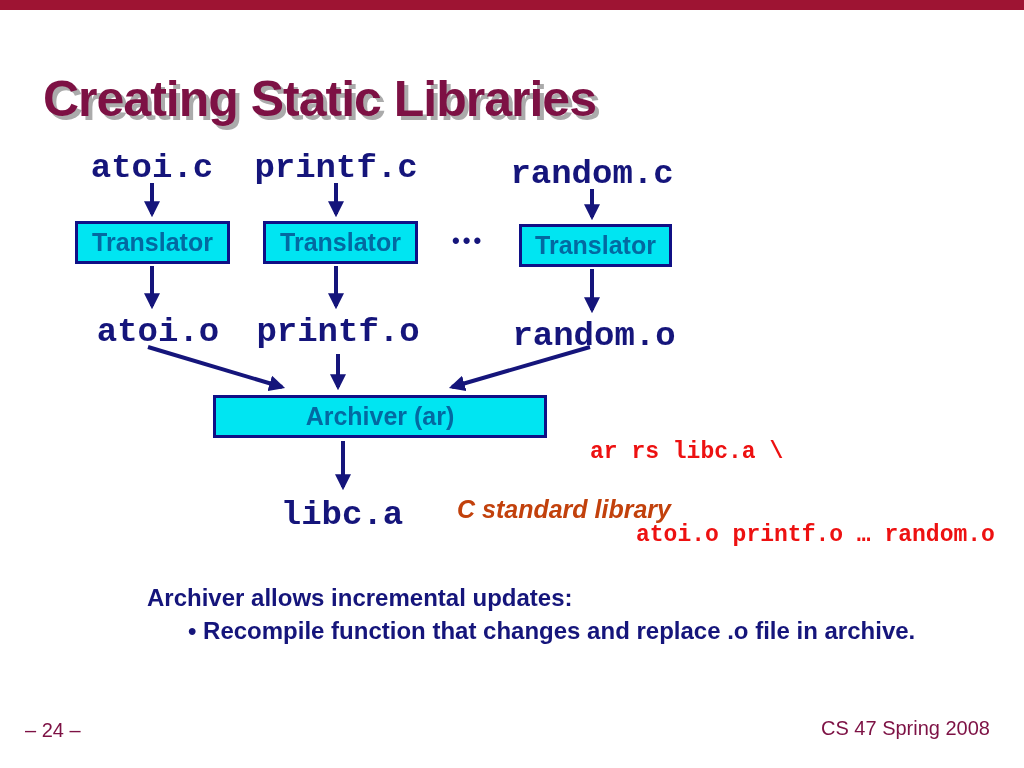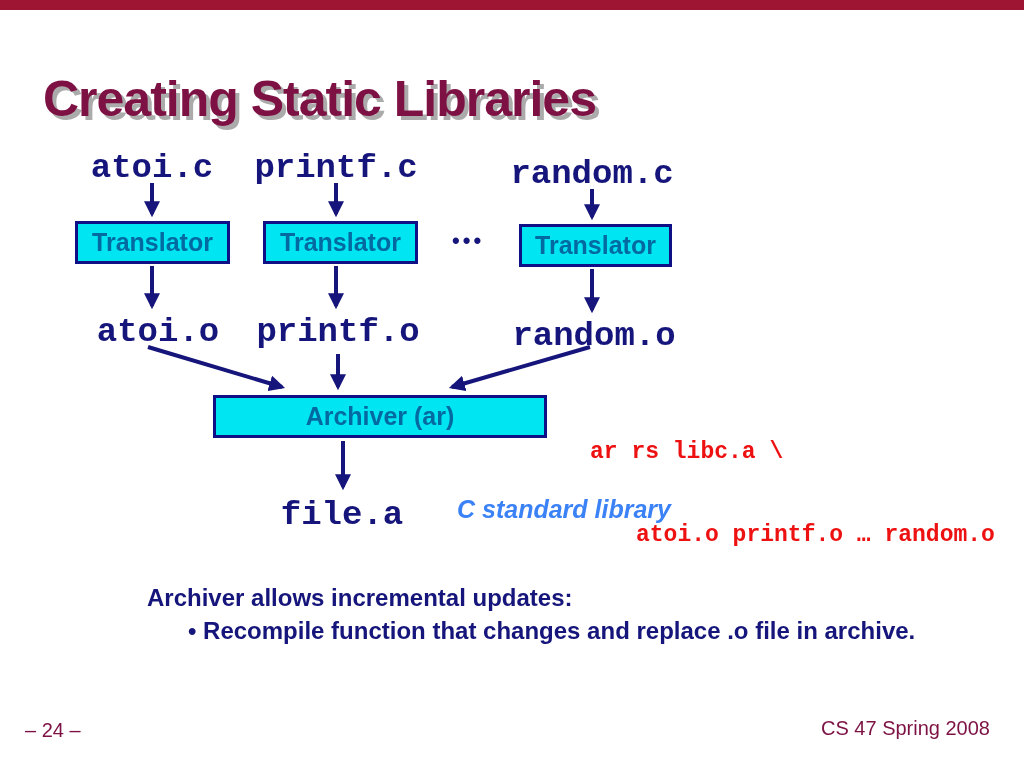--- a/index.html
+++ b/index.html
@@ -36,21 +36,21 @@
     font-size:22px;font-weight:bold;color:#15157B;letter-spacing:3px;
     white-space:nowrap;
   }
   
   .cmd{
     font-family:"Liberation Mono",monospace;font-weight:bold;
     font-size:23px;line-height:25px;color:#ED1111;white-space:pre;
   }
   .cmd .cmd-line2{padding-left:46px;margin-top:8px;}
   .lib-note{
-    font-size:25px;font-weight:bold;font-style:italic;color:#3b82f6;
+    font-size:25px;font-weight:bold;font-style:italic;color:#c2410c;
     white-space:nowrap;
   }
   
   .body-heading{
     left:147px;top:584px;font-size:24px;font-weight:bold;color:#15157B;
     white-space:nowrap;
   }
   .body-bullet{
     left:188px;top:615px;width:800px;
     font-size:24px;font-weight:bold;color:#15157B;line-height:31px;
@@ -109,21 +109,21 @@
 
 <div class="abs proc-box" style="left:213px;top:395px;width:334px;height:43px;text-align:right;">
   <span>Archiver (ar)</span>
 </div>
 
 <div class="abs cmd" style="left:590px;top:390px;">
   <div>ar rs libc.a \</div>
   <div class="cmd-line2">atoi.o printf.o … random.o</div>
 </div>
 
-<div class="abs code-label" style="left:342px;top:496px;">file.a</div>
+<div class="abs code-label" style="left:342px;top:496px;">libc.a</div>
 
 <div class="abs lib-note" style="left:457px;top:495px;">C standard library</div>
 
 <div class="abs body-heading">Archiver allows incremental updates:</div>
 <div class="abs body-bullet">• Recompile function that changes and replace .o file in archive.</div>
 
 <div class="abs footer-page">– 24 –</div>
 <div class="abs footer-course">CS 47 Spring 2008</div>
 
 </body></html>

